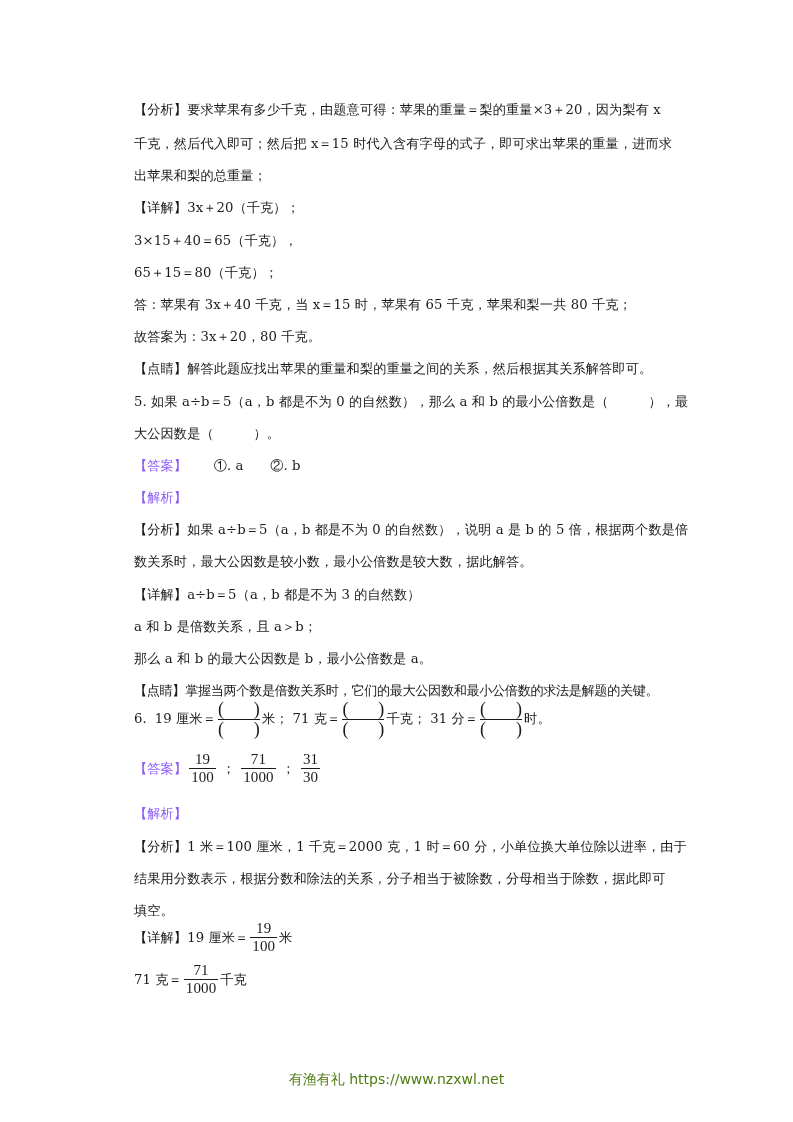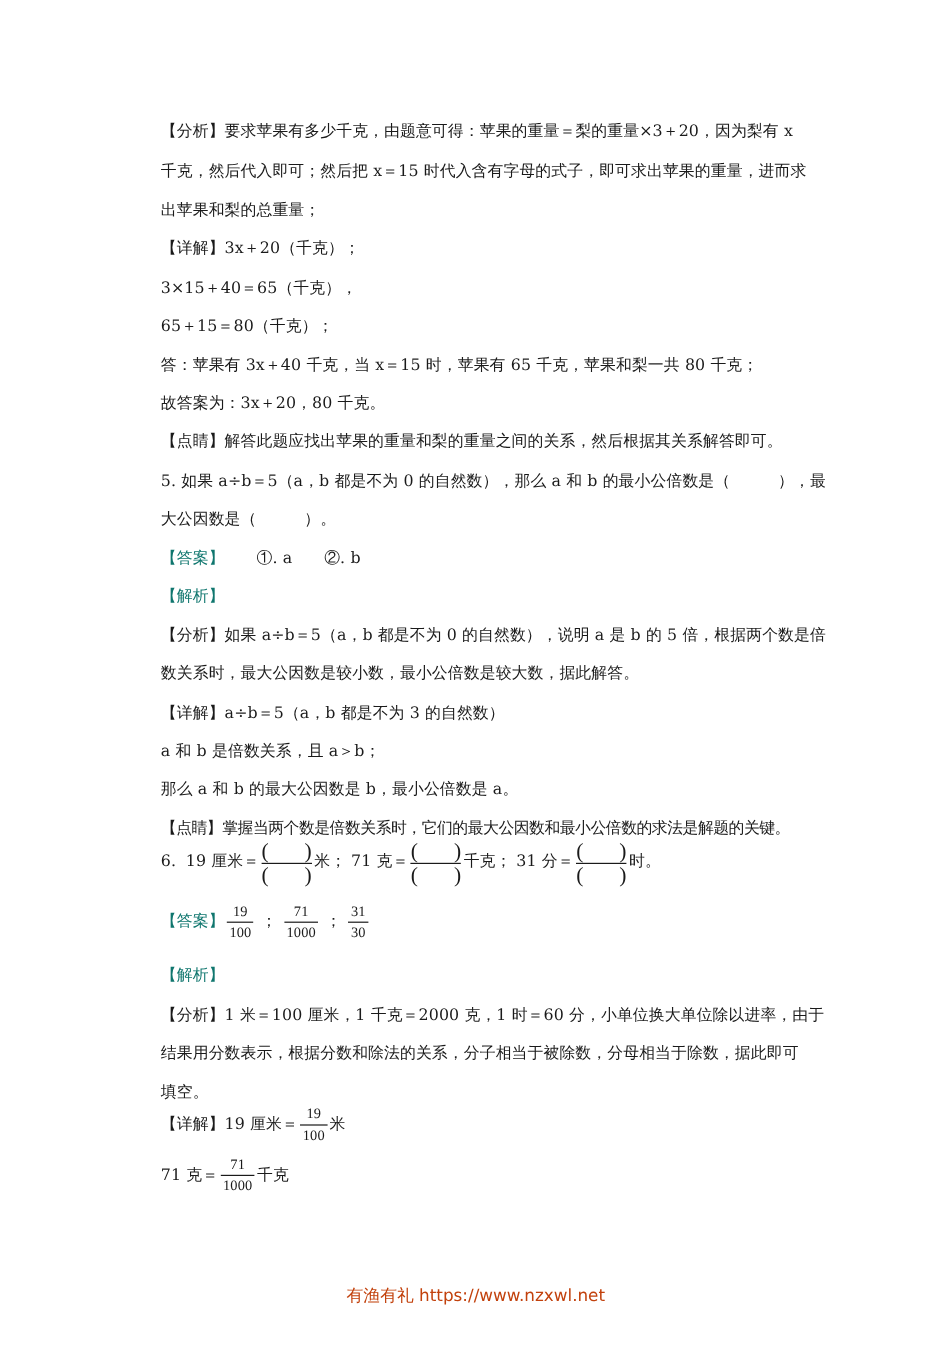--- a/index.html
+++ b/index.html
@@ -5,36 +5,36 @@
   html, body { margin: 0; padding: 0; background: #ffffff; }
   body {
     width: 793px; height: 1122px; position: relative; overflow: hidden;
     font-family: "DejaVu Serif", "Liberation Serif", serif;
     color: #1a1a1a;
   }
   .line {
     position: absolute; left: 134px; font-size: 13.2px; line-height: 18px;
     white-space: nowrap; letter-spacing: 0.1px;
   }
-  .blue { color: #0f766e; }
+  .blue { color: #8b5cf6; }
   .frac {
     display: inline-flex; flex-direction: column; align-items: center;
     vertical-align: middle; margin: 0 2px;
     font-family: "Liberation Serif", "DejaVu Serif", serif;
   }
-  .frac .num, .frac .den { font-size: 12px; line-height: 17px; padding: 0 2px; }
+  .frac .num, .frac .den { font-size: 15px; line-height: 17px; padding: 0 2px; }
   .frac .bar { align-self: stretch; border-top: 1.2px solid #1a1a1a; }
   .frac.blank .num, .frac.blank .den {
     font-size: 18px; line-height: 19px; width: 42px;
     display: flex; justify-content: space-between; padding: 0;
   }
   .footer {
     position: absolute; top: 1071px; left: 0; width: 793px; text-align: center;
     font-family: "DejaVu Sans", "Liberation Sans", sans-serif;
-    font-size: 14px; color: #c2410c;
+    font-size: 14px; color: #4d7c0f;
   }
 </style>
 </head>
 <body>
 
 <div class="line" style="top:101px"><span>【分析】</span><span>要求苹果有多少千克，由题意可得：苹果的重量＝梨的重量×3＋20，因为梨有 x</span></div>
 <div class="line" style="top:135px">千克，然后代入即可；然后把 x＝15 时代入含有字母的式子，即可求出苹果的重量，进而求</div>
 <div class="line" style="top:167px">出苹果和梨的总重量；</div>
 <div class="line" style="top:199px"><span>【详解】</span><span>3x＋20（千克）；</span></div>
 <div class="line" style="top:232px">3×15＋40＝65（千克），</div>

